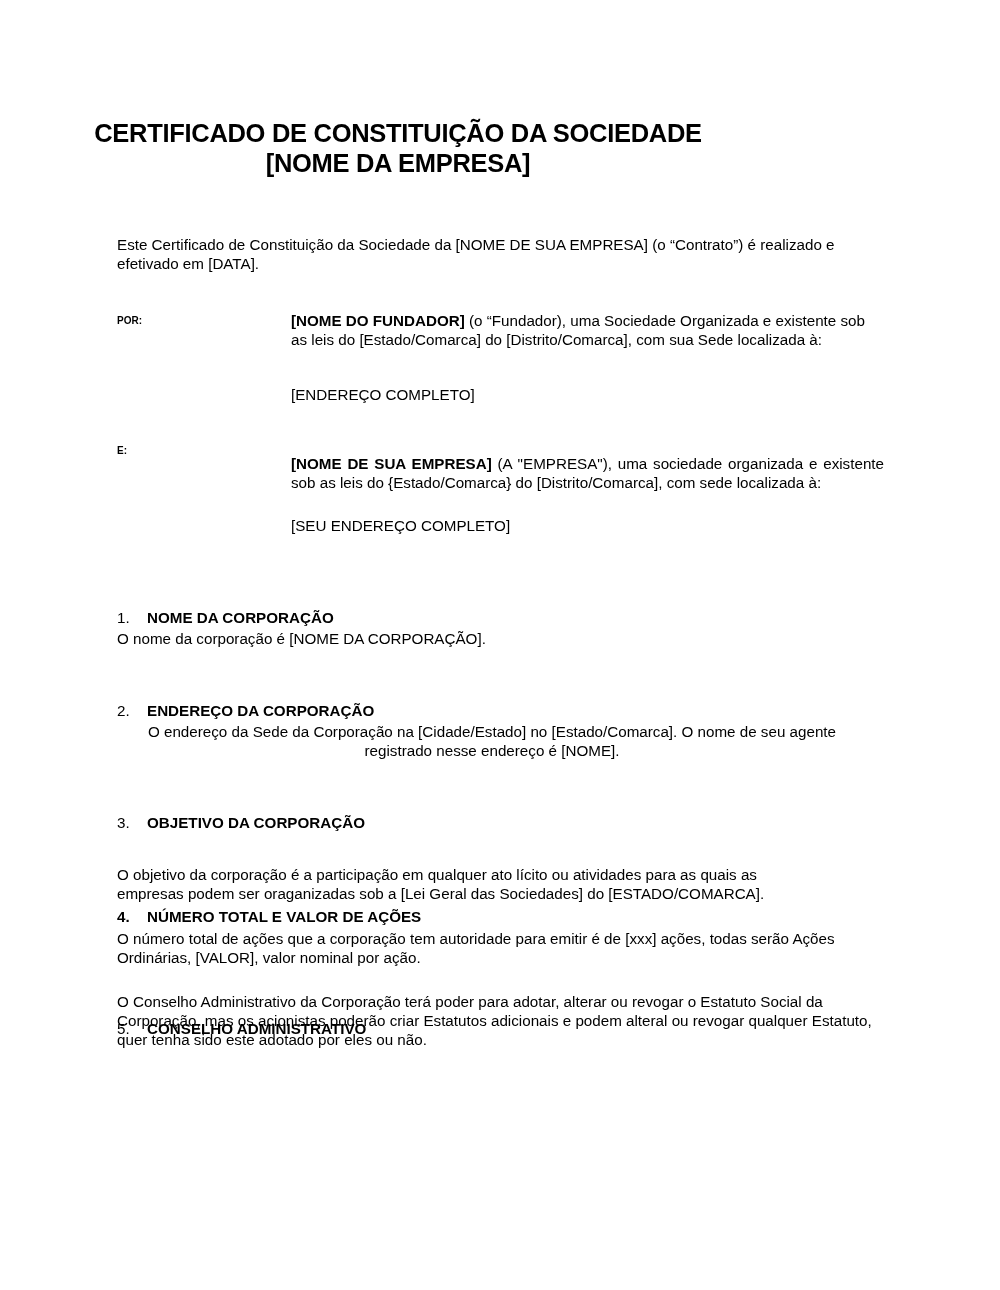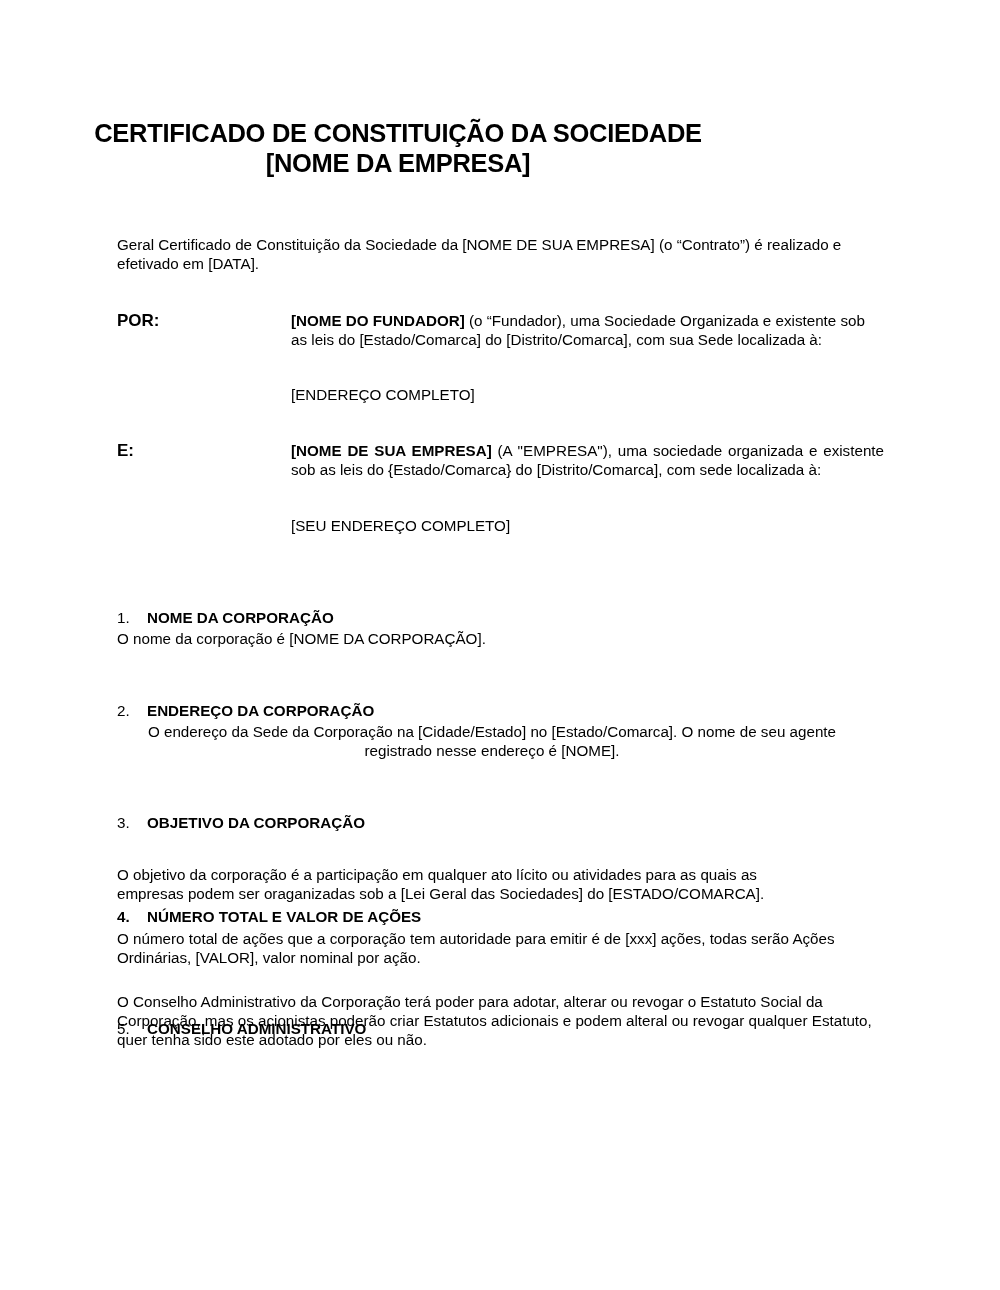--- a/index.html
+++ b/index.html
@@ -4,49 +4,49 @@
 <style>
   html, body { margin: 0; padding: 0; background: #ffffff; }
   body { width: 1000px; height: 1290px; position: relative; overflow: hidden;
          font-family: "Liberation Sans", sans-serif; color: #000; }
   .page { position: absolute; left: 0; top: 0; width: 1000px; height: 1290px; }
   .title { position: absolute; left: 0; width: 796px; text-align: center;
            font-weight: bold; font-size: 25.5px; letter-spacing: -0.3px; line-height: 32px; }
   .t1 { top: 117px; }
   .t2 { top: 147px; }
   .p { position: absolute; left: 117px; width: 768px; font-size: 15.2px; line-height: 19px; }
-  .label { position: absolute; left: 117px; font-size: 17px; font-weight: bold; line-height: 19px; }
+  .label { position: absolute; left: 117px; font-size: 10px; font-weight: bold; line-height: 19px; }
   .party { position: absolute; left: 291px; width: 593px; font-size: 15.2px; line-height: 19px; }
   .justify { text-align: justify; text-align-last: left; }
   b { font-weight: bold; }
   .heading { position: absolute; left: 117px; font-size: 15.2px; line-height: 19px; margin-top: 16px; }
   .heading .num { display: inline-block; width: 30px; }
   .heading .num.bold { font-weight: bold; }
   .heading .htext { font-weight: bold; }
 </style>
 </head>
 <body>
 
 <div class="page">
 
   <div class="title t1">CERTIFICADO DE CONSTITUIÇÃO DA SOCIEDADE</div>
   <div class="title t2">[NOME DA EMPRESA]</div>
 
-  <div class="p" style="top:235px; width:770px;">Geral Certificado de Constituição da Sociedade da [NOME DE SUA EMPRESA] (o “Contrato”) é realizado e efetivado em [DATA].</div>
+  <div class="p" style="top:235px; width:770px;">Este Certificado de Constituição da Sociedade da [NOME DE SUA EMPRESA] (o “Contrato”) é realizado e efetivado em [DATA].</div>
 
   <div class="label" style="top:311px;">POR:</div>
   <div class="party" style="top:311px;">
     <div>
       <b>[NOME DO FUNDADOR]</b><span> (o “Fundador), uma Sociedade Organizada e existente sob as leis do [Estado/Comarca] do [Distrito/Comarca], com sua Sede localizada à:</span>
     </div>
   </div>
   <div class="party" style="top:385px;">[ENDEREÇO COMPLETO]</div>
 
   <div class="label" style="top:441px;">E:</div>
-  <div class="party justify" style="top:441px;">
+  <div class="party justify" style="top:454px;">
     <b>[NOME DE SUA EMPRESA]</b><span> (A "EMPRESA"), uma sociedade organizada e existente sob as leis do {Estado/Comarca} do [Distrito/Comarca], com sede localizada à:</span>
   </div>
   <div class="party" style="top:516px;">[SEU ENDEREÇO COMPLETO]</div>
 
   <div class="heading" style="top:592px;">
     <span class="num">1.</span><span class="htext">NOME DA CORPORAÇÃO</span>
   </div>
   <div class="p" style="top:629px;">O nome da corporação é [NOME DA CORPORAÇÃO].</div>
 
   <div class="heading" style="top:685px;">

